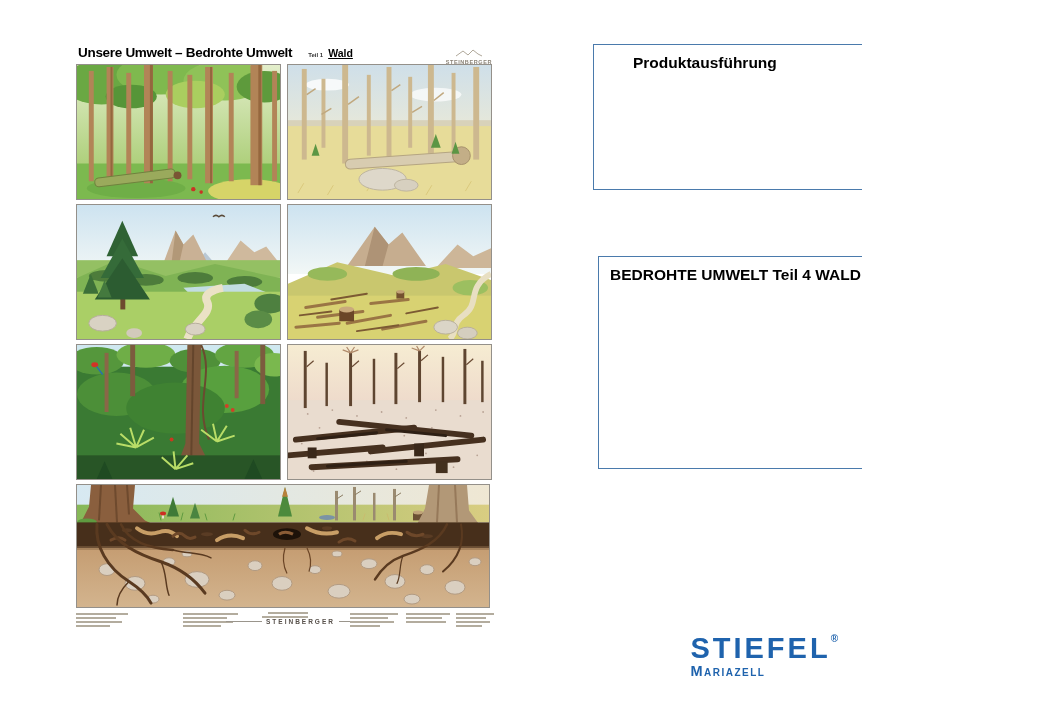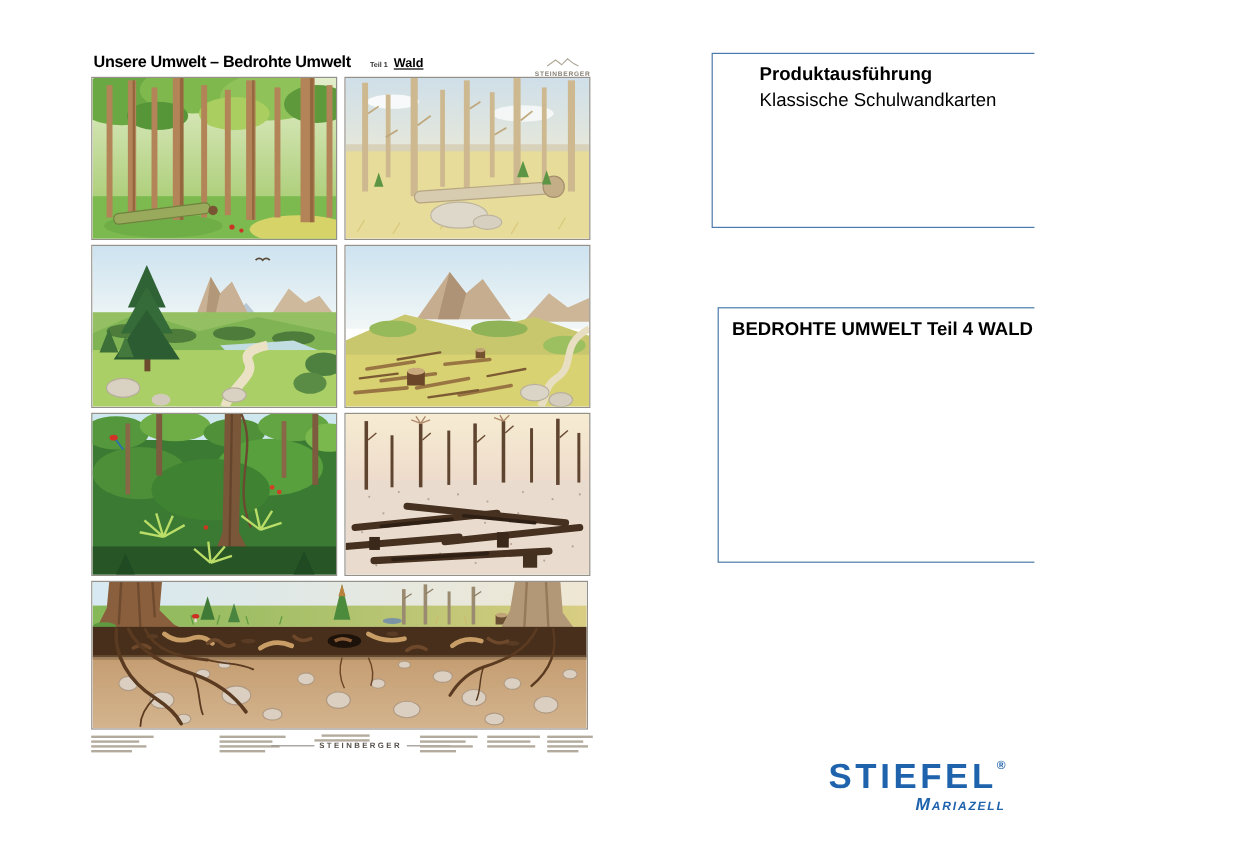--- a/index.html
+++ b/index.html
@@ -31,24 +31,24 @@
   
   .pbox{position:absolute;background:#fff;border:1.5px solid var(--box-border,#4a7aac);
         box-sizing:border-box;padding:7px 11px;font-size:15.5px;line-height:21px;}
   .pbox p{margin:0;white-space:pre-wrap;}
   .pbox .title{font-weight:bold;}
   .gap{height:21px;}
   .box-product{left:593px;top:44px;width:352px;height:146px;padding-left:39px;}
   .box-description{left:598px;top:256px;width:349px;height:213px;}
 
   
-  .brand{position:absolute;top:634px;right:24px;text-align:right;color:var(--logo-blue,#1f63ad);line-height:1;}
+  .brand{position:absolute;top:634px;right:24px;text-align:left;color:var(--logo-blue,#1f63ad);line-height:1;}
   .brand .main{font-size:29px;font-weight:bold;letter-spacing:3px;white-space:nowrap;}
   .brand .reg{font-size:10px;vertical-align:top;letter-spacing:0;}
-  .brand .sub{font-size:14.5px;font-weight:bold;letter-spacing:1.5px;font-variant:small-caps;margin-top:1px;font-style:italic;}
+  .brand .sub{font-size:14.5px;font-weight:bold;letter-spacing:1.5px;font-variant:small-caps;margin-top:1px;}
 </style>
 </head>
 <body>
 
 <div class="page">
 
   <div class="poster">
 
     <div class="poster-header">
       <span class="p-title">Unsere Umwelt – Bedrohte Umwelt</span>
@@ -512,21 +512,20 @@
         <div class="imp-line" style="width:38px;"></div>
           <div class="imp-line" style="width:30px;"></div>
         <div class="imp-line" style="width:34px;"></div>
           <div class="imp-line" style="width:26px;"></div>
       </div>
     </div>
   </div>
 
   <div class="pbox box-product">
     <p class="title">Produktausführung</p>
-    <p>Klassische Schulwandkarten</p>
     <div class="gap"></div>
   </div>
 
   <div class="pbox box-description">
     <p class="title">BEDROHTE UMWELT Teil 4 WALD</p>
     <div class="gap"></div>
     <div class="gap"></div>
   </div>
 
   <div class="brand">

